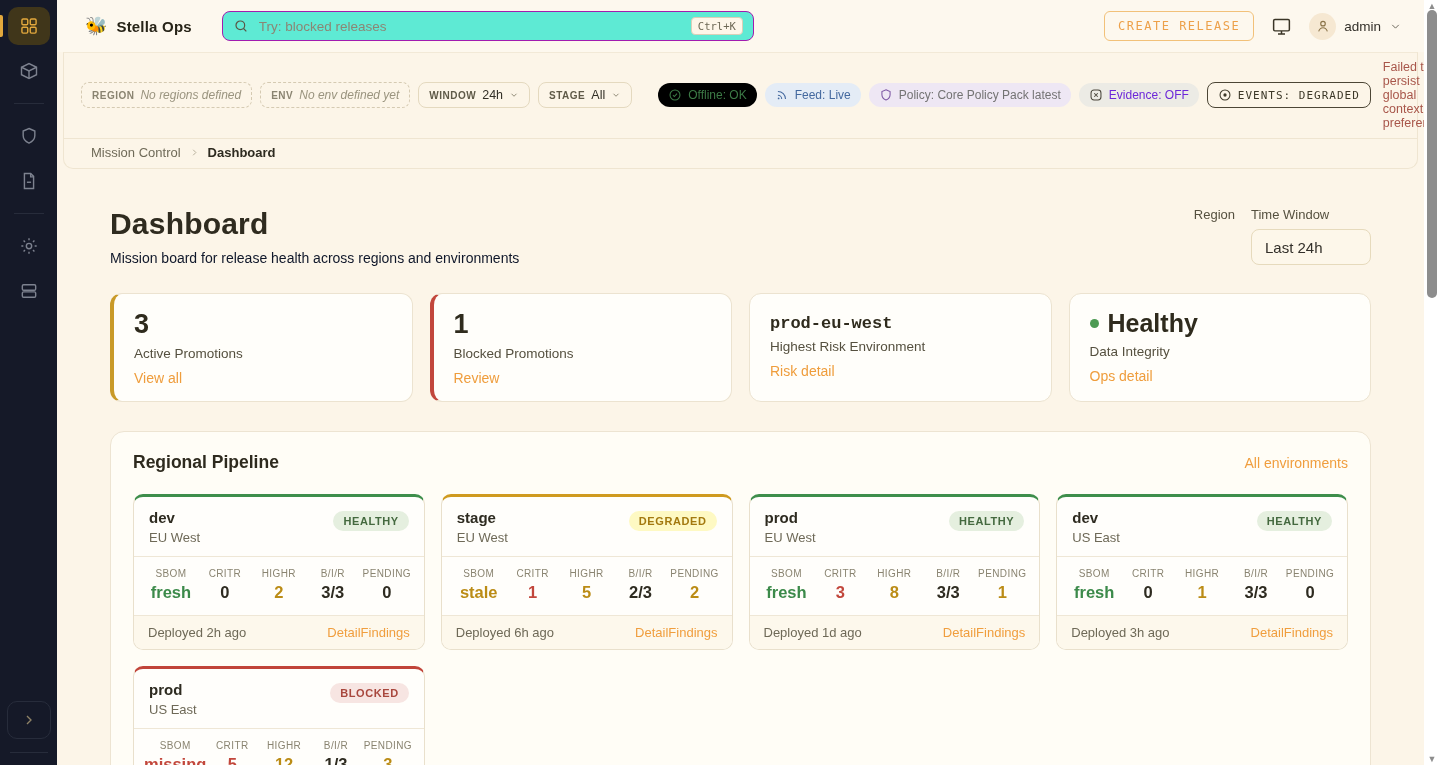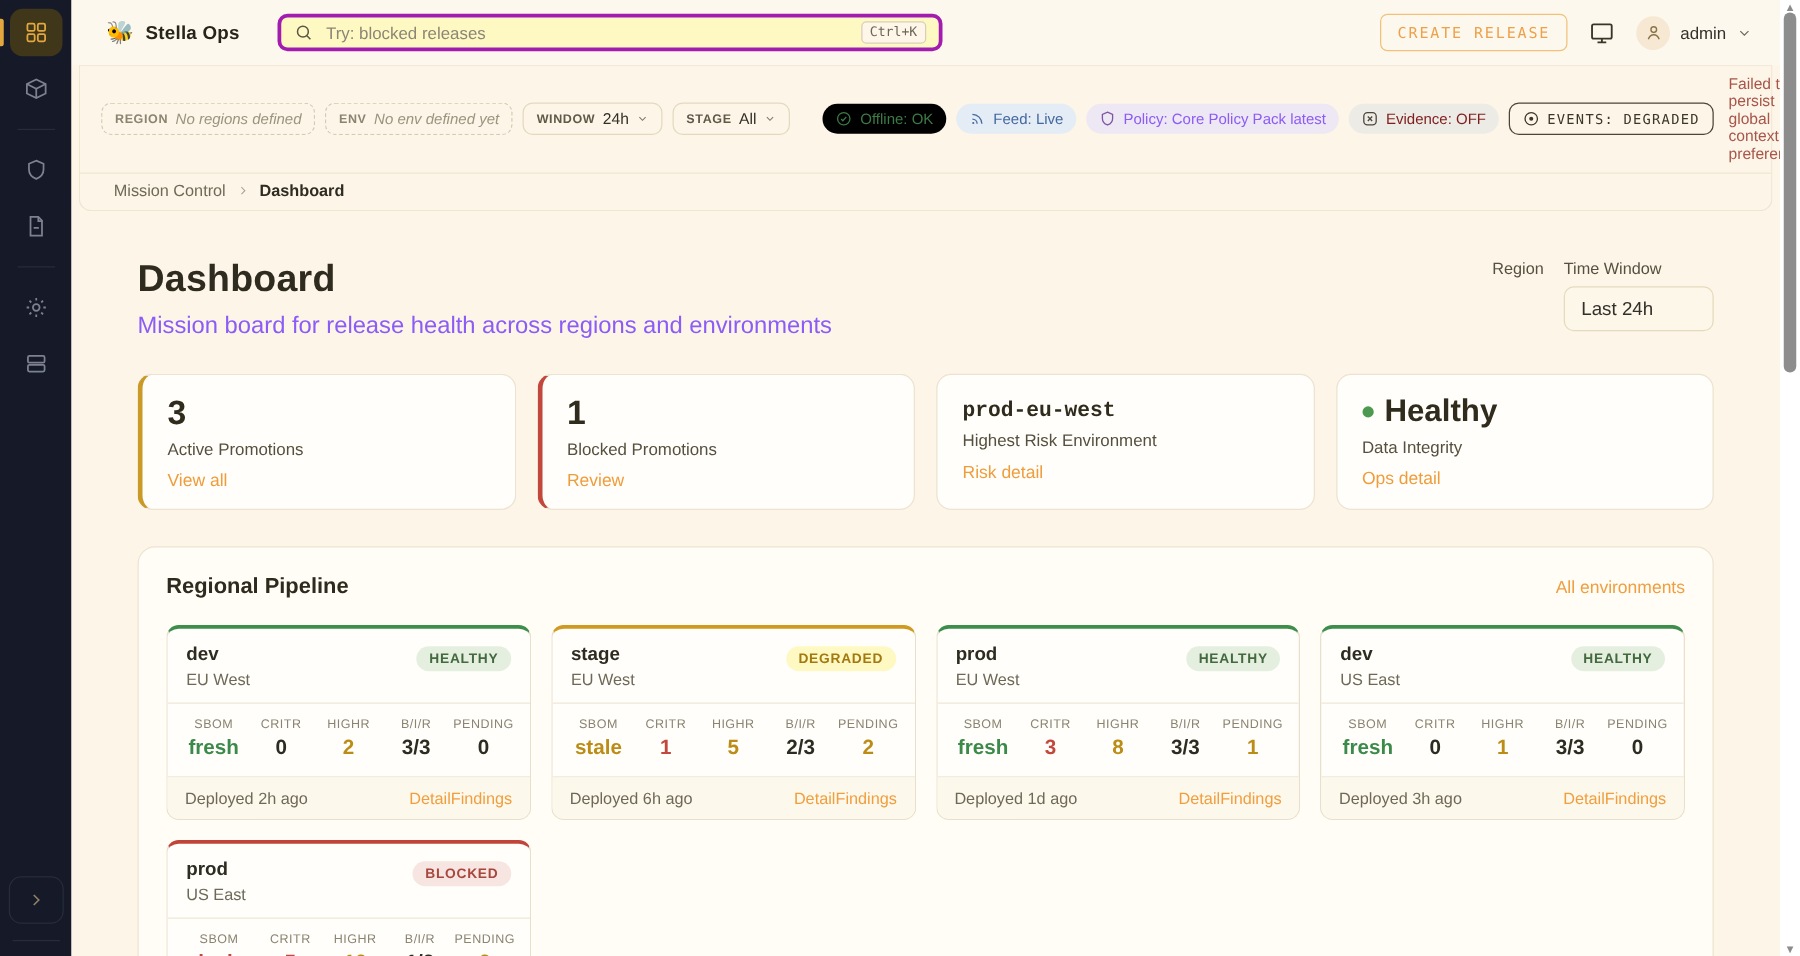--- a/index.html
+++ b/index.html
@@ -38,22 +38,22 @@
 
   
   .main { position:absolute; left:57px; right:16px; top:0; bottom:0; }
 
   
   .topbar { height:52px; display:flex; align-items:center; padding:0 22px 0 28px; background:#fdf8ee; }
   .brand { display:flex; align-items:center; gap:9px; }
   .brand .logo { font-size:18px; line-height:1; }
   .brand .name { font-size:15px; font-weight:bold; color:#272418; letter-spacing:.2px; }
   .searchbox {
-    margin-left:30px; width:532px; height:30px; border:3px solid #a21caf; border-radius:8px;
-    background:#fef9c3; display:flex; align-items:center; padding:0 10px; gap:10px;
+    margin-left:30px; width:532px; height:30px; border:1px solid #a21caf; border-radius:8px;
+    background:#5eead4; display:flex; align-items:center; padding:0 10px; gap:10px;
   }
   .searchbox svg { stroke:#5a5545; fill:none; stroke-width:1.8; width:16px; height:16px; flex:0 0 auto; }
   .searchbox input {
     border:none; outline:none; background:transparent; flex:1; font-size:13.5px;
     font-family:"Liberation Sans", sans-serif; color:#33302a;
   }
   .searchbox input::placeholder { color:#8b8675; }
   .kbd {
     font-family:"DejaVu Sans Mono", monospace; font-size:10.5px; color:#6d6855;
     border:1px solid #d9cfb8; border-radius:4px; padding:2px 6px; background:#fdf6e9;
@@ -79,38 +79,38 @@
   .pill.dashed { border:1px dashed #d5cab2; color:#9a947f; }
   .pill.dashed .pvalue { font-style:italic; font-size:12px; color:#9a947f; }
   .pill.solid { border:1px solid #e4d9bf; }
   .pill.solid .plabel { color:#5f5a48; }
   .pill.solid .pvalue { font-size:12.5px; color:#322f26; }
   .pill.solid svg { stroke:#7d7763; fill:none; stroke-width:2; width:10px; height:10px; }
   .pill.round { border-radius:999px; font-size:12px; }
   .pill.round svg { width:14px; height:14px; fill:none; stroke-width:1.8; }
   .pill.offline  { background:#000000; color:#3c7a46; } .pill.offline svg { stroke:#3c7a46; }
   .pill.feed     { background:#e4ecf6; color:#44699f; } .pill.feed svg { stroke:#44699f; }
-  .pill.policy   { background:#eee7f4; color:#8b5cf6; } .pill.policy svg { stroke:#7d57a4; }
-  .pill.evidence { background:#ecebe5; color:#7f1d1d; } .pill.evidence svg { stroke:#4a473c; }
+  .pill.policy   { background:#eee7f4; color:#737373; } .pill.policy svg { stroke:#7d57a4; }
+  .pill.evidence { background:#ecebe5; color:#6d28d9; } .pill.evidence svg { stroke:#4a473c; }
   .pill.events   { background:transparent; border:1.4px solid #4c4636; color:#3c3828;
                    font-family:"DejaVu Sans Mono", monospace; font-size:11px; letter-spacing:1px; }
   .pill.events svg { stroke:#3c3828; }
   .vbar { width:1px; height:18px; background:#ddd3bd; margin:0 5px; }
   .ctx-error { font-size:12.5px; color:#a8564a; margin-left:4px; }
 
   .crumb-bar { display:flex; align-items:center; gap:8px; padding:6px 12px 8px 27px; font-size:13px; }
   .crumb-parent { color:#6f6a58; cursor:pointer; }
   .crumb-sep svg { stroke:#a8a28c; fill:none; stroke-width:1.8; width:11px; height:11px; }
   .crumb-current { color:#2e2b20; font-weight:bold; }
 
   
   .content { padding:38px 53px 0; }
   .page-head { display:flex; justify-content:space-between; align-items:flex-start; }
   .page-title { font-size:30px; font-weight:bold; color:#2f2b1f; letter-spacing:.2px; }
-  .page-subtitle { font-size:19px; color:#8b5cf6; margin-top:9px; }
+  .page-subtitle { font-size:14px; color:#0f172a; margin-top:9px; }
   .head-filters { display:flex; gap:16px; }
   .hfilter .flabel { font-size:13px; color:#55503f; margin-bottom:7px; }
   .select-box {
     height:36px; border:1px solid #e6dabc; border-radius:8px; background:#fdf7ea;
     font-size:15px; color:#33302a; display:flex; align-items:center; padding:0 13px; cursor:pointer;
   }
   .select-box.w1 { width:130px; } .select-box.w2 { width:120px; }
 
   
   .stats-row { margin-top:27px; display:grid; grid-template-columns:repeat(4,1fr); gap:17px; }

